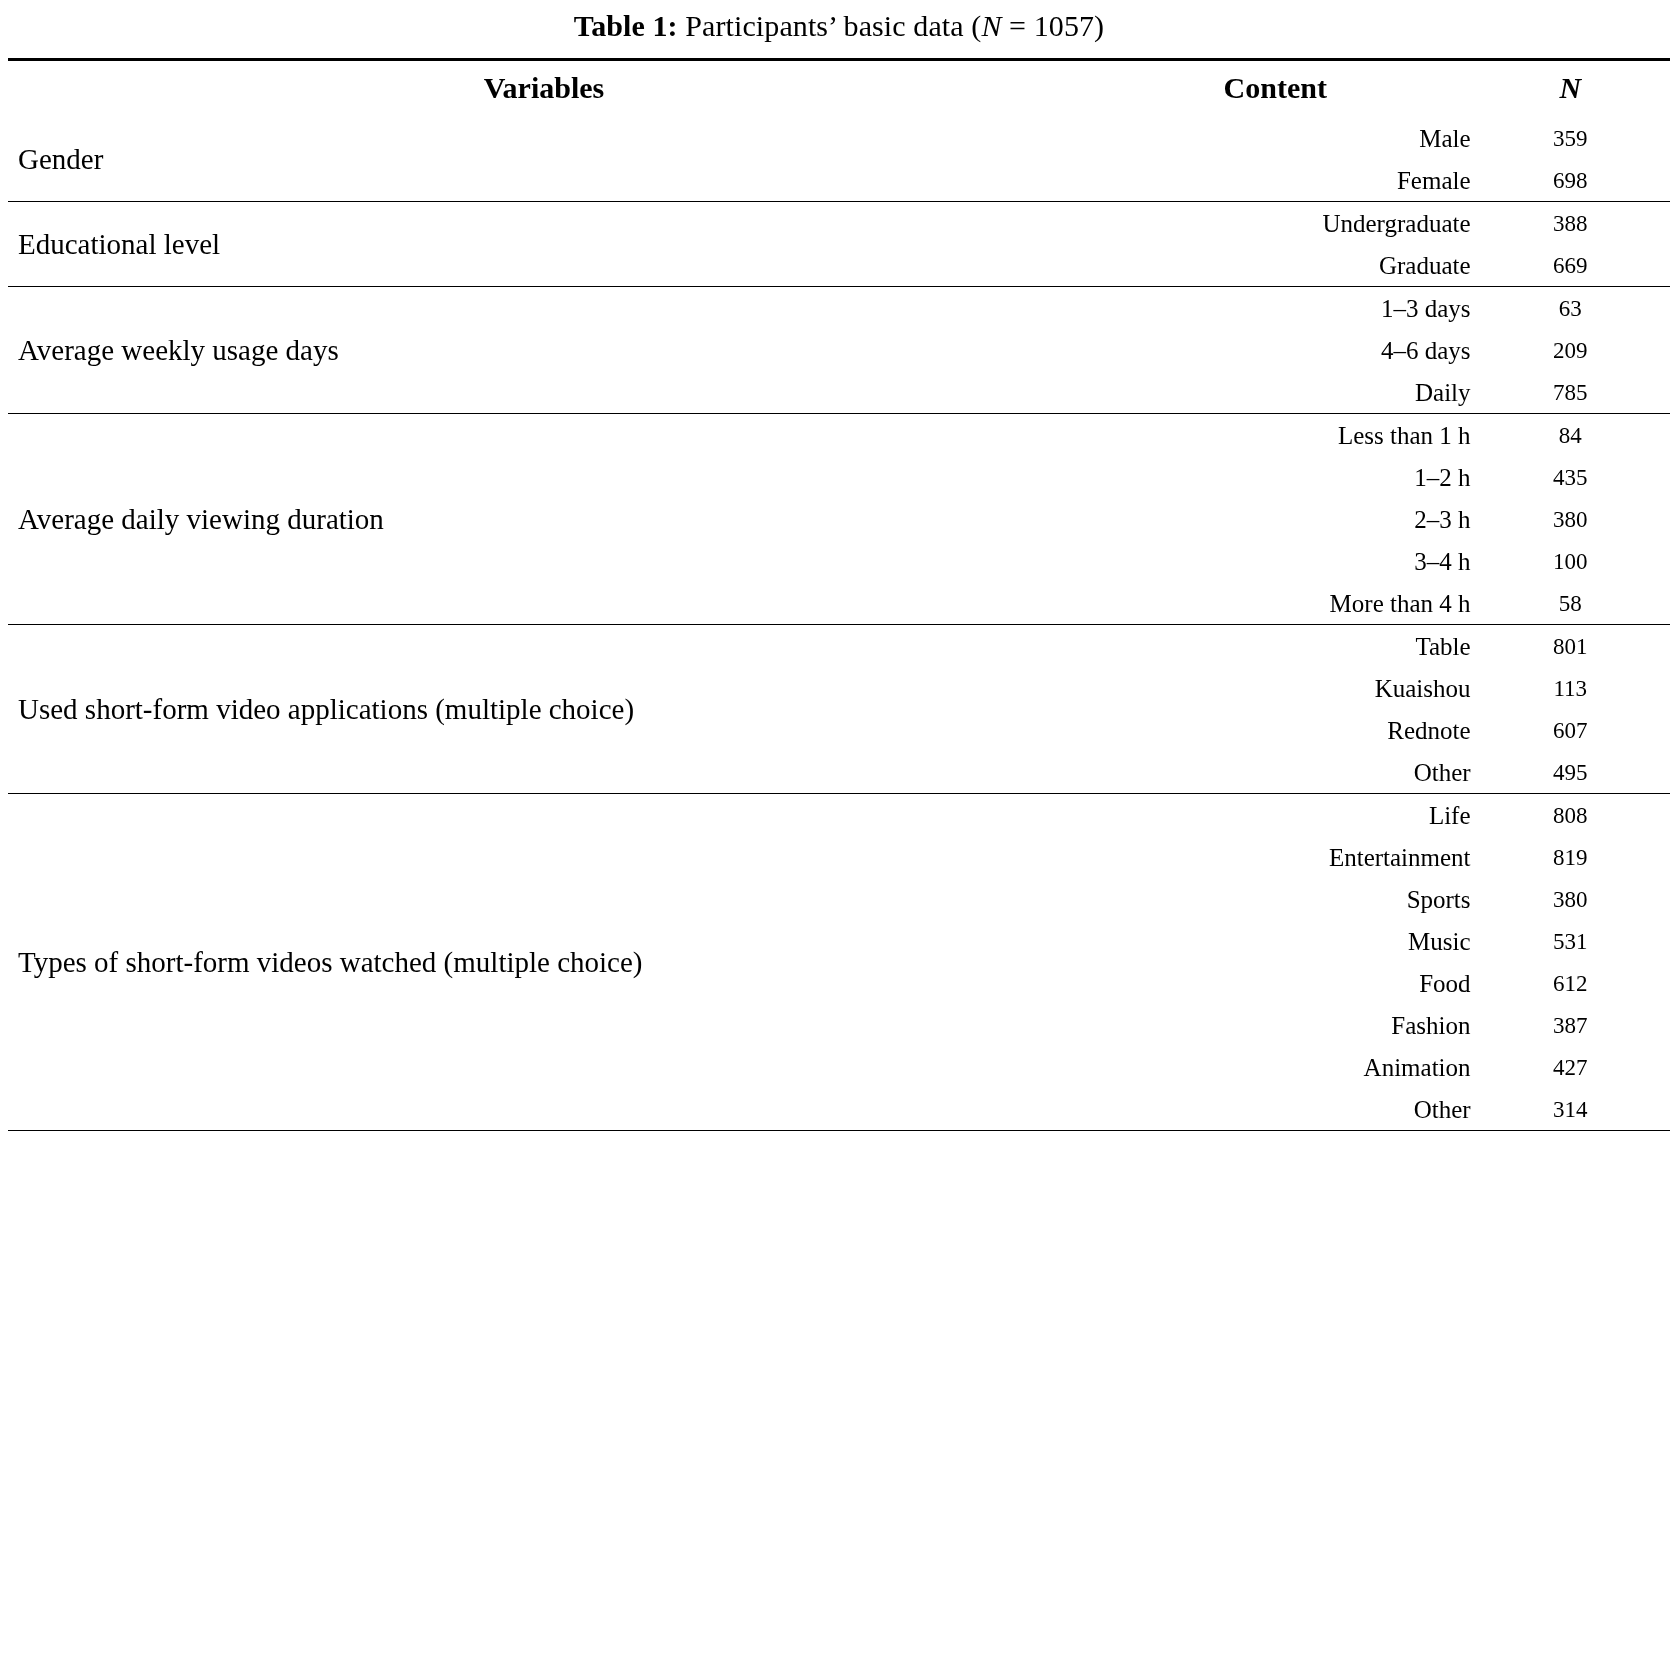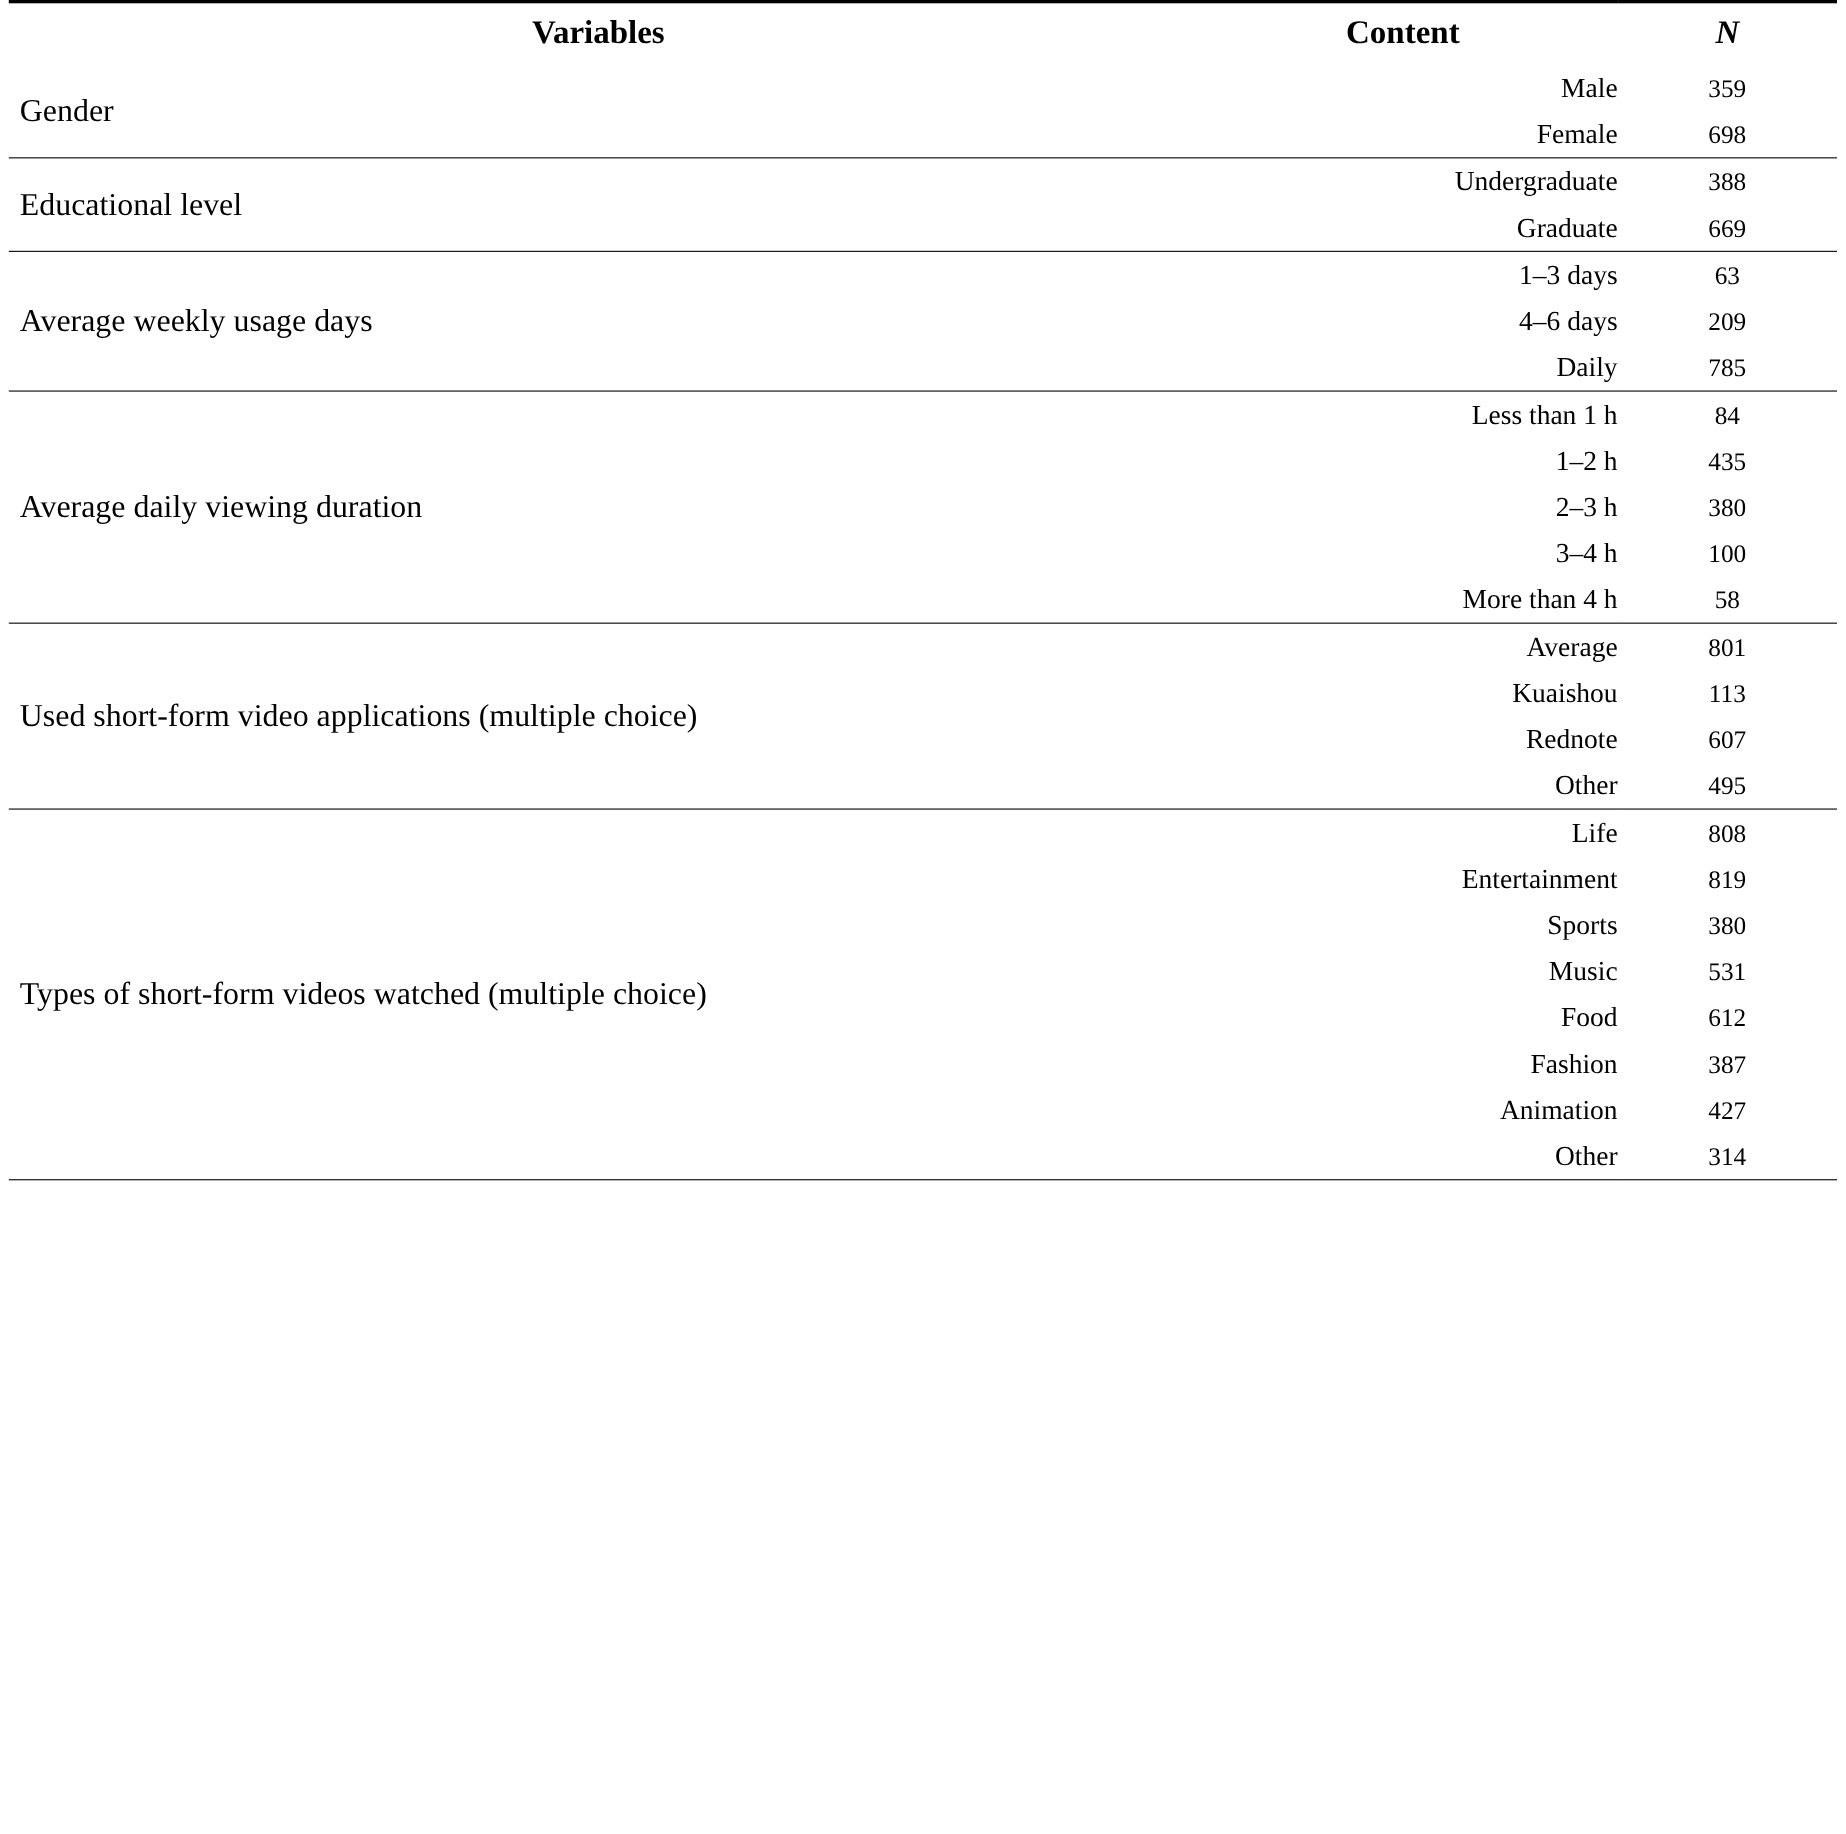--- a/index.html
+++ b/index.html
@@ -82,20 +82,23 @@
     padding: 8.5px 0;
     font-size: 23px;
   }
   .nowrap { white-space: nowrap; }
 </style>
 </head>
 <body>
 
 <div class="page">
 
+  <div class="caption">
+    <span class="lead">Table 1:</span><span> Participants’ basic data (</span><span class="ital">N</span><span> = 1057)</span>
+  </div>
 
   <table class="tbl">
     <colgroup>
       <col class="c-var">
       <col class="c-cont">
       <col class="c-n">
     </colgroup>
     <tbody id="tbody">
         <tr class="rule-top">
           <td colspan="3" style="height:0;padding:0"></td>
@@ -152,21 +155,21 @@
         <tr>
           <td class="cont-cell"><span class="nowrap">3–4 h</span></td>
           <td class="n-cell">100</td>
         </tr>
         <tr>
           <td class="cont-cell"><span class="nowrap">More than 4 h</span></td>
           <td class="n-cell">58</td>
         </tr>
         <tr class="rule-group">
           <td class="var-cell" rowspan="4">Used short-form video applications (multiple choice)</td>
-          <td class="cont-cell"><span class="nowrap">Average</span></td>
+          <td class="cont-cell"><span class="nowrap">Table</span></td>
           <td class="n-cell">801</td>
         </tr>
         <tr>
           <td class="cont-cell"><span class="nowrap">Kuaishou</span></td>
           <td class="n-cell">113</td>
         </tr>
         <tr>
           <td class="cont-cell"><span class="nowrap">Rednote</span></td>
           <td class="n-cell">607</td>
         </tr>

